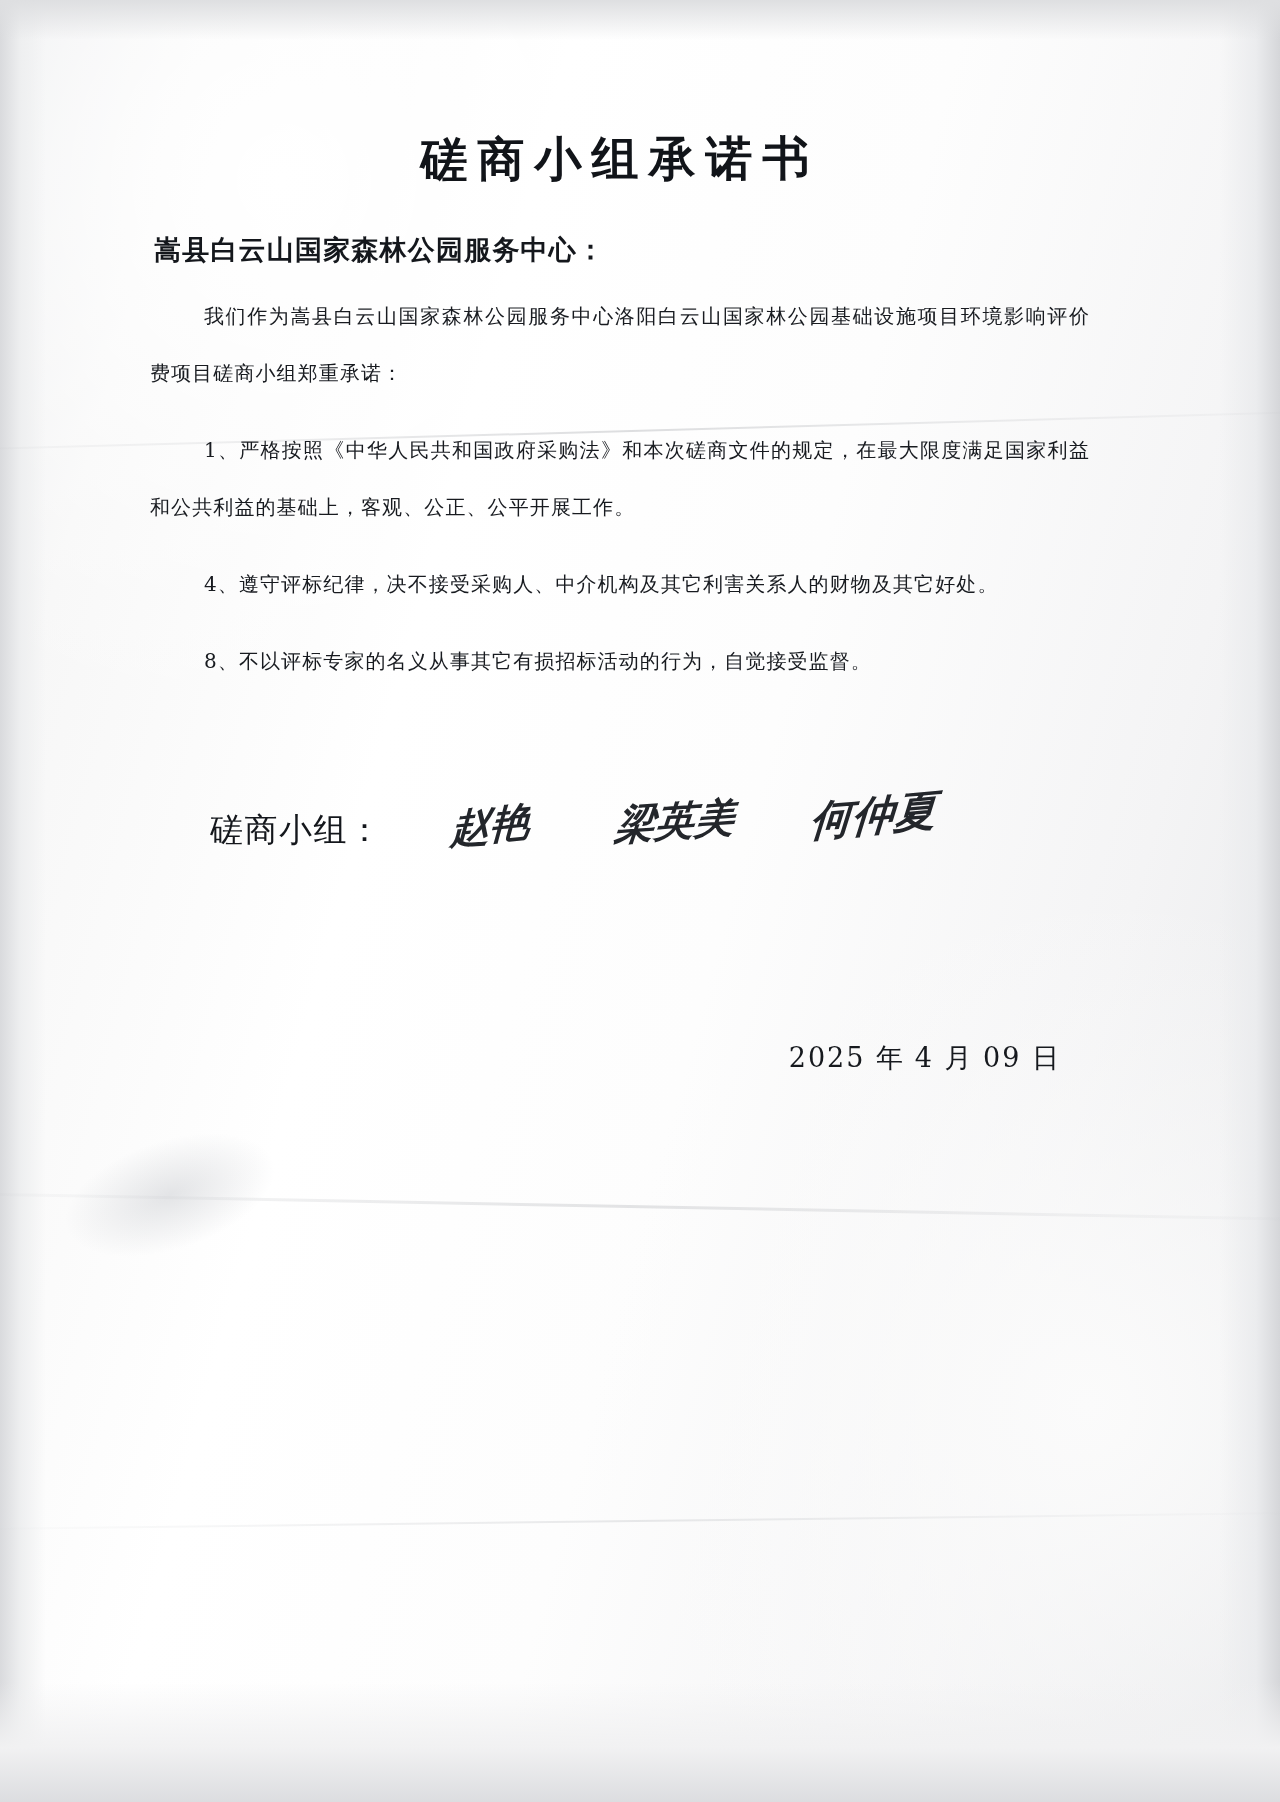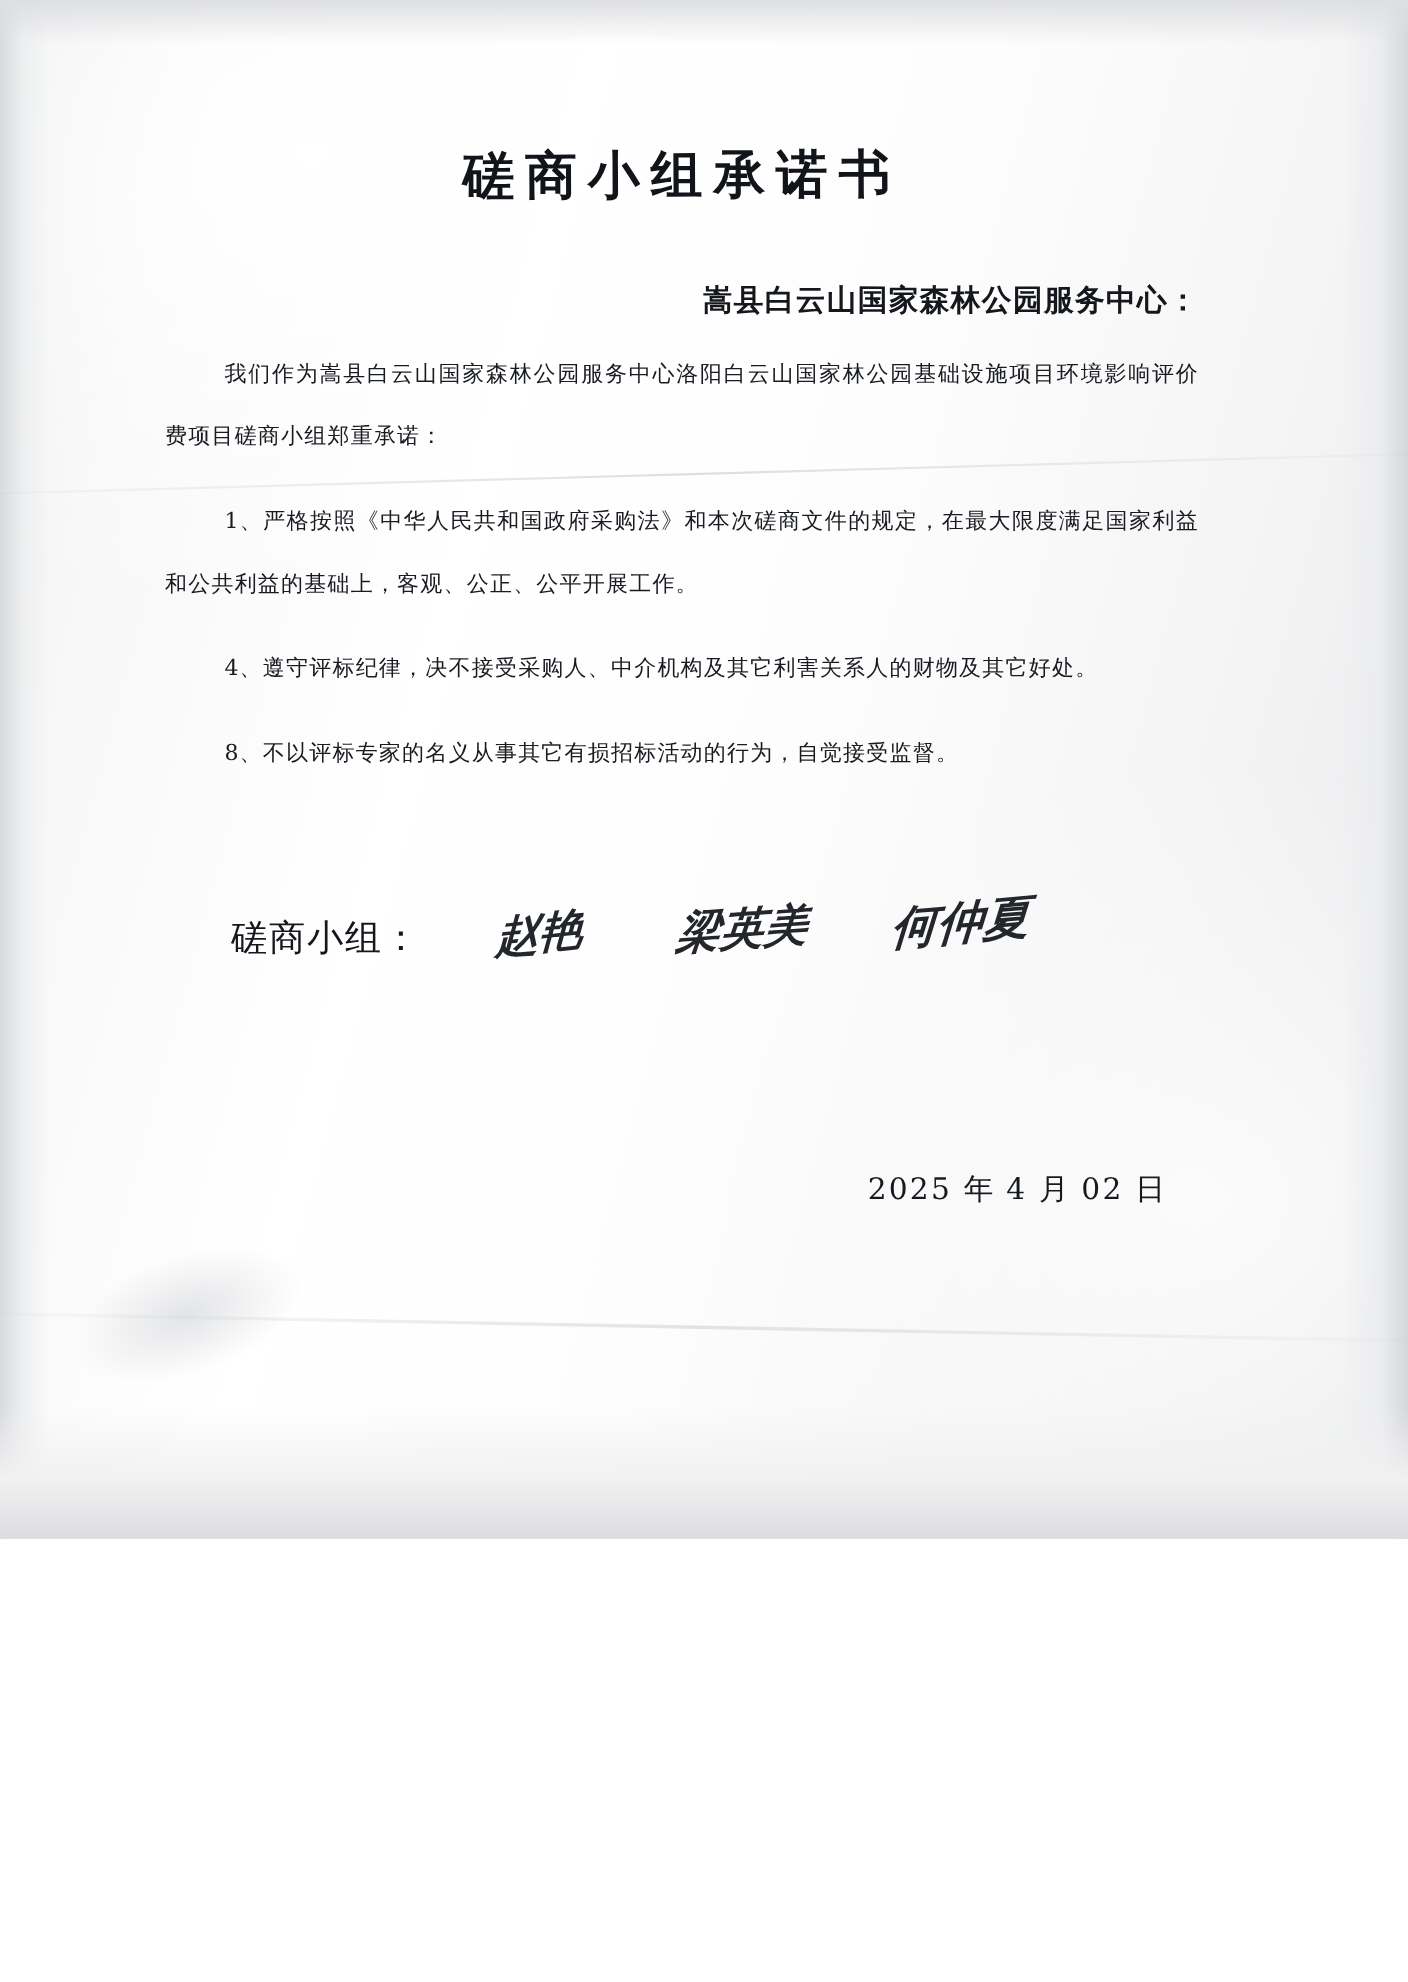--- a/index.html
+++ b/index.html
@@ -12,21 +12,21 @@
     width: 1280px;
     height: 1802px;
     overflow: hidden;
     font-family: "DejaVu Sans", "Liberation Sans", sans-serif;
   }
 
   
   .scan {
     position: relative;
     width: 1280px;
-    height: 1399px;
+    height: 1802px;
     background:
       radial-gradient(ellipse 60% 45% at 22% 10%, #ffffff 0%, rgba(255,255,255,0) 70%),
       radial-gradient(ellipse 55% 40% at 85% 78%, #fbfbfb 0%, rgba(255,255,255,0) 72%),
       linear-gradient(105deg, #e9eaec 0%, #f7f7f7 12%, #ffffff 33%, #fdfdfd 55%, #f4f4f5 78%, #e6e7e9 100%);
     overflow: hidden;
   }
   
   .edge-left {
     position: absolute; top: 0; left: 0; width: 46px; height: 100%;
     background: linear-gradient(90deg, #d9dadd 0%, #eeeff0 45%, rgba(255,255,255,0) 100%);
@@ -87,28 +87,27 @@
     text-align: center;
     font-family: "DejaVu Serif", "Liberation Serif", serif;
     font-size: 47px;
     font-weight: 700;
     letter-spacing: 10px;
     color: #111419;
     transform: rotate(-0.25deg);
   }
 
   .addressee {
-    margin-top: 64px;
+    margin-top: 41px;
     margin-left: 4px;
     font-size: 27px;
     font-weight: 700;
     letter-spacing: 1.2px;
     font-family: "DejaVu Serif", "Liberation Serif", serif;
     color: #14171c;
-    text-align: right;
   }
 
   .para {
     margin-top: 20px;
     font-size: 20px;
     line-height: 57px;
     text-align: justify;
     text-justify: inter-character;
     text-indent: 54px;
     letter-spacing: 1.1px;
@@ -198,18 +197,18 @@
         <span class="sig sig-2">梁英美</span>
         <span class="sig sig-3">何仲夏</span>
       </div>
     </div>
 
     <div class="date-line">
       <span>2025</span>
       <span class="unit">年</span>
       <span>4</span>
       <span class="unit">月</span>
-      <span>02</span>
+      <span>09</span>
       <span class="unit">日</span>
     </div>
 
   </div>
 </div>
 
 </body></html>

